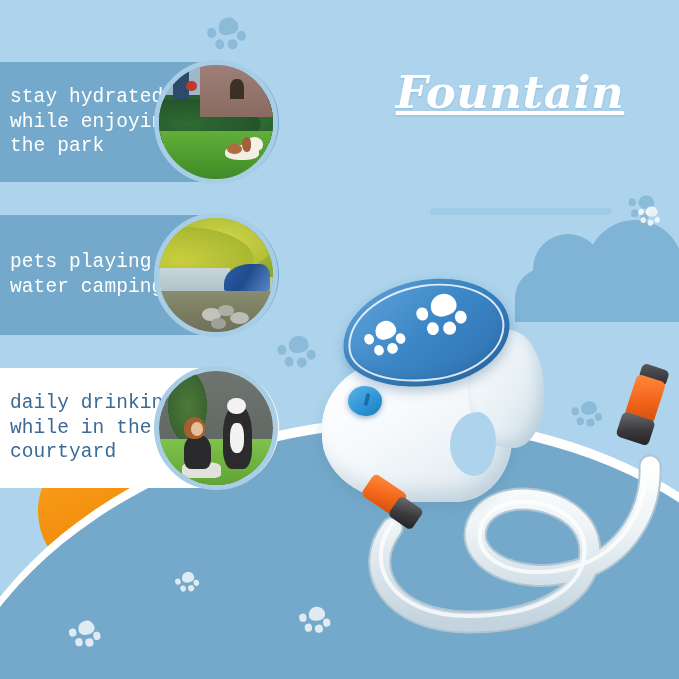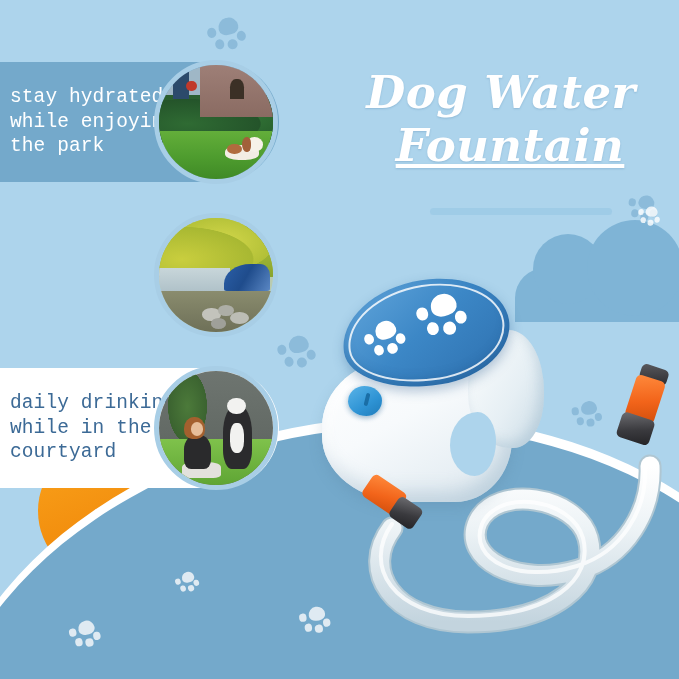--- a/index.html
+++ b/index.html
@@ -412,21 +412,20 @@
   </div>
   <div class="paw paw-white" style="left:166px; top:560px; transform:rotate(-16deg) scale(.62);">
     <i class="pad"></i>
       <i class="t1"></i>
       <i class="t2"></i>
       <i class="t3"></i>
       <i class="t4"></i>
   </div>
 
   <div class="title">
-    <span class="l1">Dog Water</span>
     <span class="l2">Fountain</span>
   </div>
   <div class="title-rule"></div>
   <div class="paw paw-white" style="left:628px; top:194px; transform:rotate(6deg) scale(.6); color:#FFFFFF; opacity:.8;">
     <i class="pad"></i>
       <i class="t1"></i>
       <i class="t2"></i>
       <i class="t3"></i>
       <i class="t4"></i>
   </div>
@@ -443,20 +442,23 @@
         <div class="p1-door"></div>
         <div class="p1-red"></div>
       <div class="p1-lawn"></div>
         <div class="p1-dogb"></div>
         <div class="p1-dogp"></div>
       <div class="p1-dogh"></div>
         <div class="p1-doge"></div>
     </div>
   </div>
 
+  <div class="panel panel-blue panel-2">
+    <div class="panel-text">pets playing water camping</div>
+  </div>
   <div class="photo photo-2">
     <div class="scene">
       <div class="p2-sky"></div>
         <div class="p2-trees"></div>
         <div class="p2-water"></div>
       <div class="p2-shore"></div>
         <div class="p2-tent"></div>
       <div class="p2-r1"></div>
         <div class="p2-r2"></div>
         <div class="p2-r3"></div>

